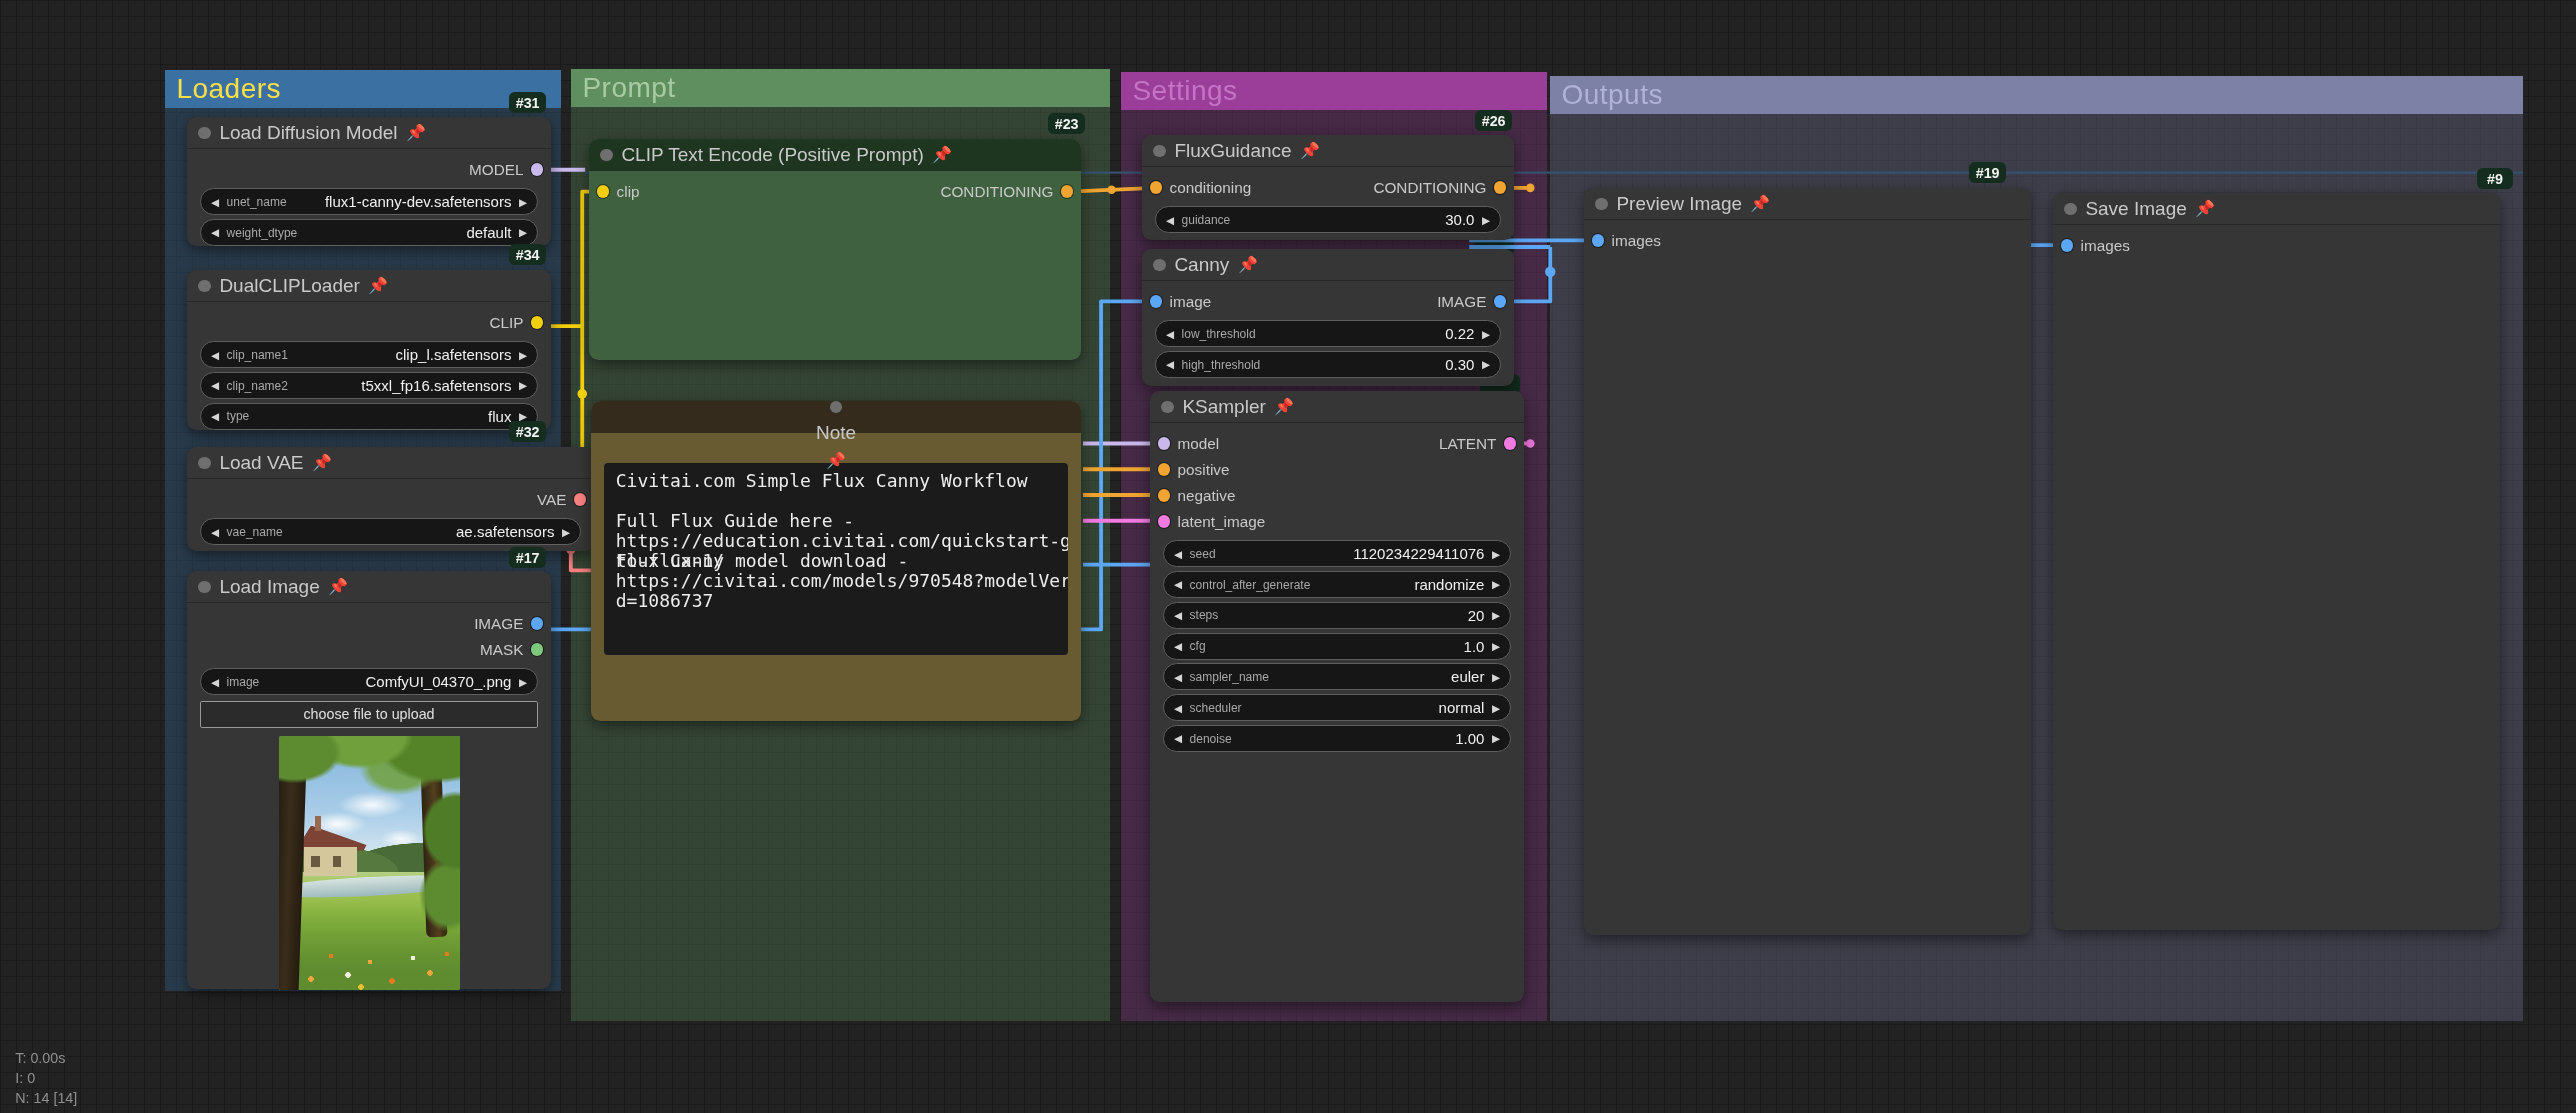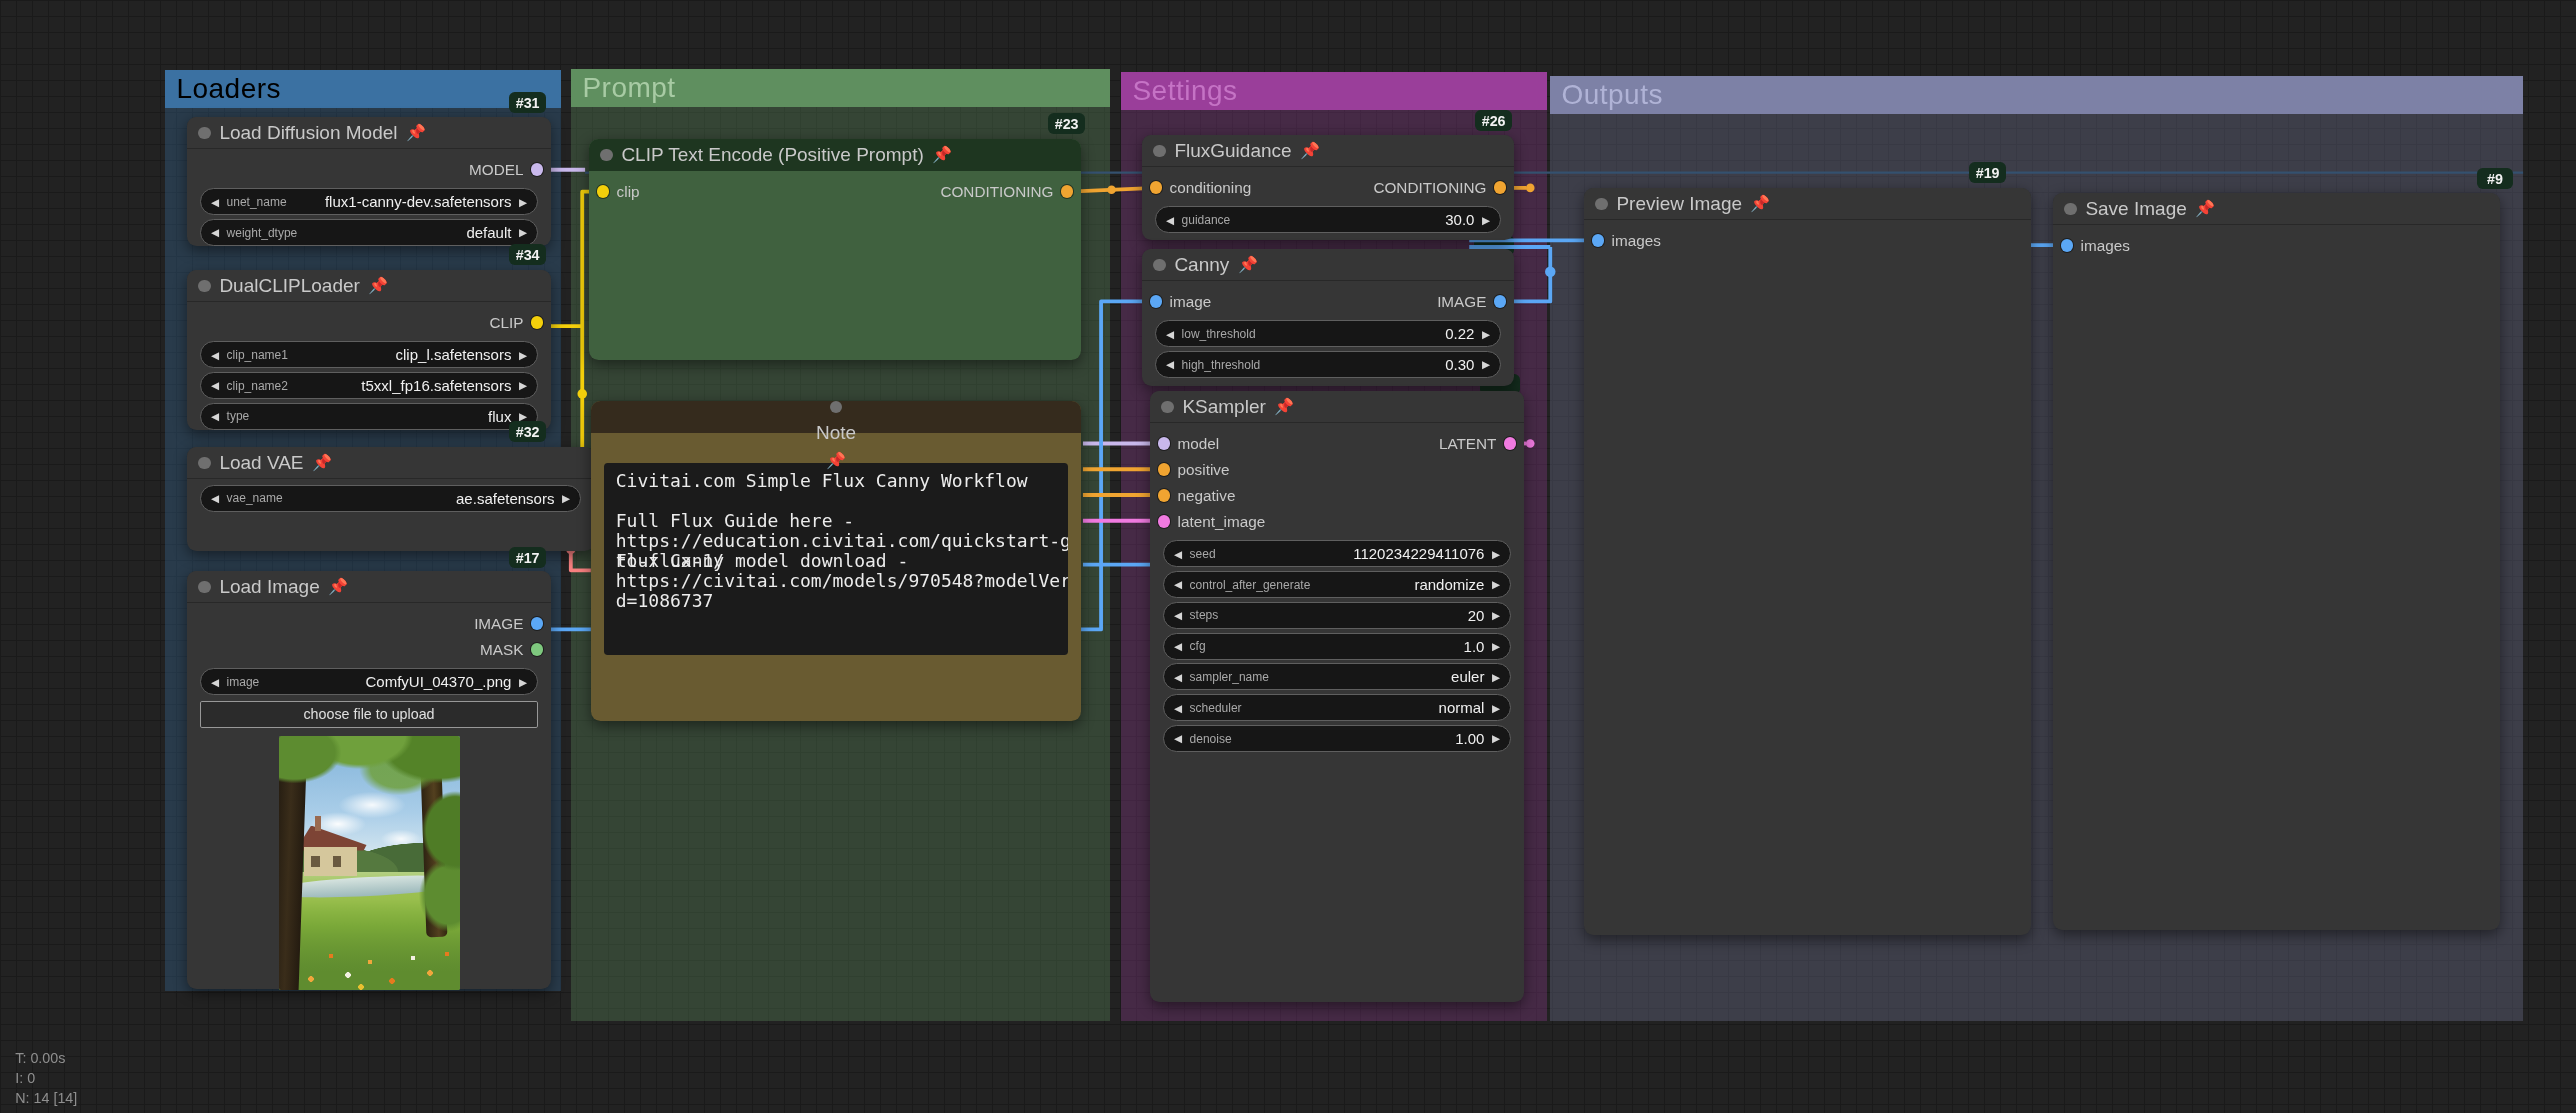--- a/index.html
+++ b/index.html
@@ -106,21 +106,21 @@
       radial-gradient(48px 57px at 80% 30%,#4f7c26 60%,transparent 70%),
       radial-gradient(42px 52px at 70% 75%,#5d8c30 55%,transparent 70%);}
 </style>
 </head>
 <body>
 
 <div class="canvas">
 
   <div class="group" style="left:165px;top:70px;width:396px;height:921px;--gc:#3b71a2;--gb:rgba(59,113,162,.33)">
     <div class="ghead">
-      <span class="gtitle" style="color:#000000">Loaders</span>
+      <span class="gtitle" style="color:#fde047">Loaders</span>
       </div>
   </div>
   <div class="group" style="left:571px;top:69px;width:539px;height:952px;--gc:#5f8f5f;--gb:rgba(95,143,95,.33)">
     <div class="ghead">
       <span class="gtitle" style="color:#a8cba4">Prompt</span>
       </div>
   </div>
   <div class="group" style="left:1121px;top:72px;width:426px;height:949px;--gc:#9a3e9a;--gb:rgba(154,62,154,.30)">
     <div class="ghead">
       <span class="gtitle" style="color:#c573c5">Settings</span>
@@ -236,20 +236,28 @@
           <span class="warr">▶</span>
         </div>
       </div>
   </div>
 
   <div class="node gray" style="left:187px;top:447px;width:407px;height:104px">
     <div class="nhead">
         <span class="ndot"></span>
       <span class="ntitle">Load VAE</span>
       <span class="npin">📌</span>
+      </div>
+    <div class="nports">
+        <div class="prow">
+          <span class="pout-side">
+            <span class="plabel">VAE</span>
+            <span class="pdot" style="background: rgb(248, 128, 128);"></span>
+          </span>
+        </div>
       </div>
     <div class="nwidgets">
         <div class="widget">
           <span class="warr">◀</span>
           <span class="wlabel">vae_name</span>
           <span class="wvalue">ae.safetensors</span>
           <span class="warr">▶</span>
         </div>
       </div>
   </div>

